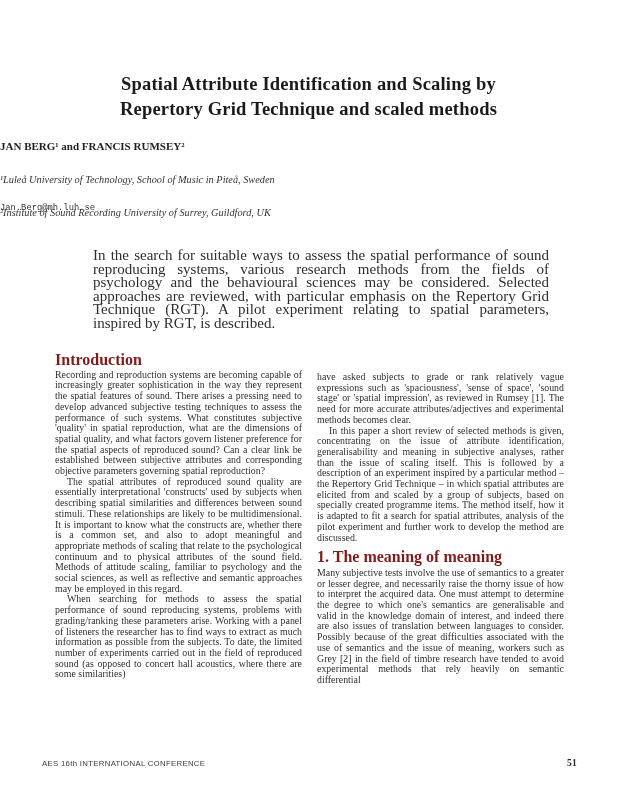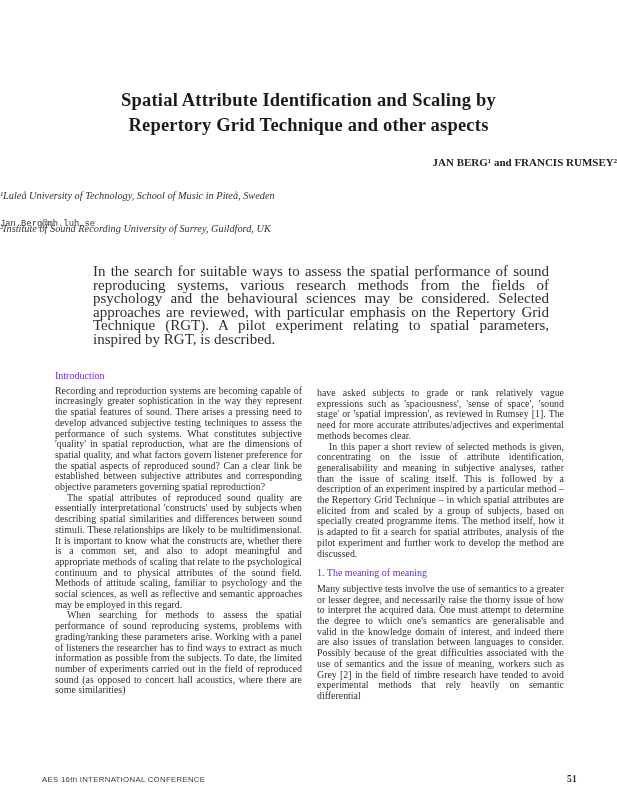--- a/index.html
+++ b/index.html
@@ -10,42 +10,42 @@
   .sheet {
     position: relative;
     width: 617px;
     height: 795px;
     background: #ffffff;
     font-family: "Liberation Serif", serif;
     color: #2b2b2b;
     overflow: hidden;
     filter: contrast(1.02);
   }
-  .scan-text { filter: blur(0.25px); margin-top: 16px; }
+  .scan-text { filter: blur(0.25px); }
 
   .title {
     position: absolute;
     top: 72px;
     left: 50%;
     transform: translateX(-50%);
     width: 460px;
     text-align: center;
     font-size: 18.5px;
     font-weight: bold;
     line-height: 25px;
     color: #1c1c1c;
     letter-spacing: 0.2px;
   }
 
   .authors {
     position: absolute;
     top: 140px;
     left: 0;
     width: 100%;
-    text-align: right;
+    text-align: left;
     font-size: 11px;
     font-weight: bold;
     color: #222;
   }
 
   .affil-block { position: absolute; left: 0; width: 100%; }
   .affil { font-style: italic; font-size: 10.3px; color: #333; }
   .email {
     font-family: "Liberation Mono", "DejaVu Sans Mono", monospace;
     font-size: 8.8px;
@@ -78,23 +78,23 @@
     width: 247px;
     font-size: 9.9px;
     line-height: 10.7px;
     text-align: justify;
     color: #2e2e2e;
     hyphens: auto;
   }
   .col p { margin: 0; }
   .col p.indent { text-indent: 12px; }
   .col-heading {
-    font-size: 10px;
-    font-weight: normal;
-    color: #6d28d9;
+    font-size: 16px;
+    font-weight: bold;
+    color: #7f1d1d;
     margin: 0 0 4px 0;
   }
   .col-heading.spaced { margin-top: 9px; margin-bottom: 5px; }
   .right-top-pad { height: 17px; }
 
   .footer {
     position: absolute;
     top: 758px;
     left: 42px;
     right: 40px;
@@ -113,21 +113,21 @@
     color: #2b2b2b;
   }
 </style>
 </head>
 <body>
 
 <div class="sheet">
 
   <div class="title scan-text">
     <div>Spatial Attribute Identification and Scaling by</div>
-    <div>Repertory Grid Technique and other aspects</div>
+    <div>Repertory Grid Technique and scaled methods</div>
   </div>
 
   <div class="authors scan-text">JAN BERG¹ and FRANCIS RUMSEY²</div>
 
   <div class="affil-block affil-1">
     <div class="affil scan-text">¹Luleå University of Technology, School of Music in Piteå, Sweden</div>
     <div class="email scan-text">Jan.Berg@mh.luh.se</div>
   </div>
 
   <div class="affil-block affil-2">

